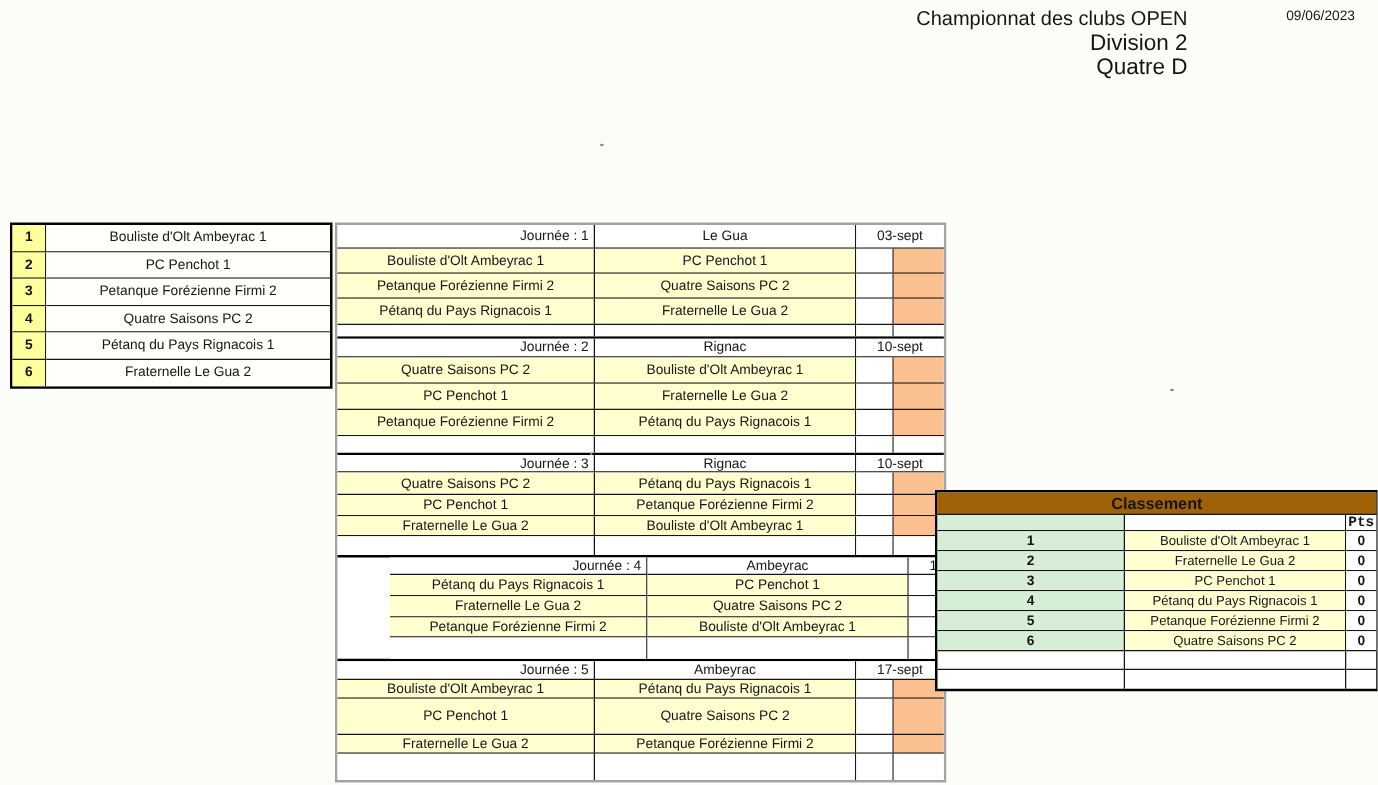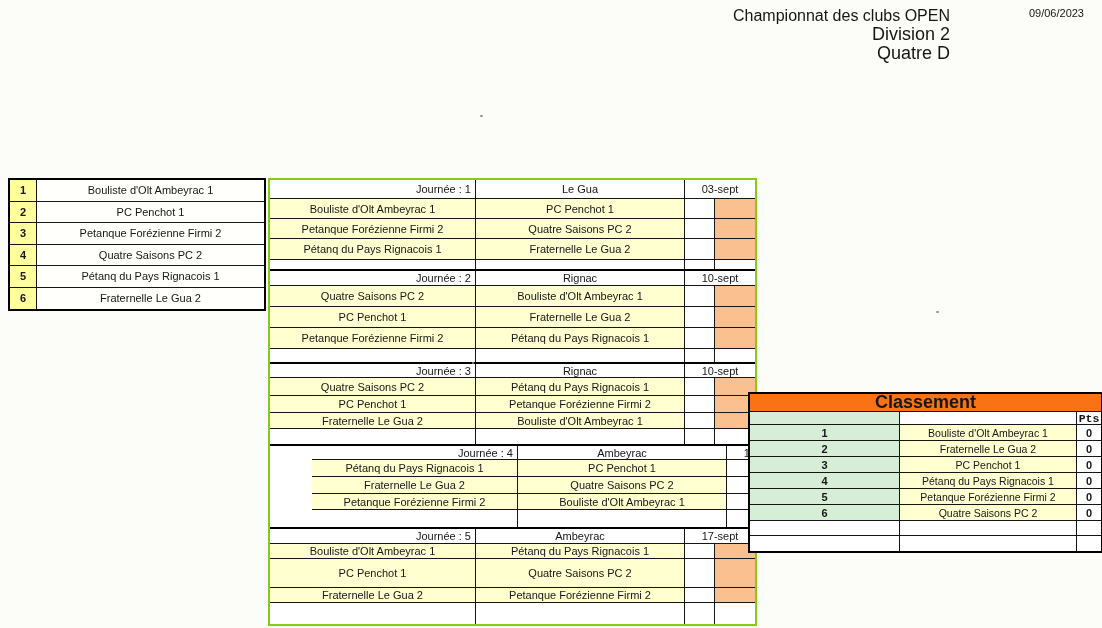--- a/index.html
+++ b/index.html
@@ -29,21 +29,21 @@
     position:absolute;left:8px;top:178px;
     display:grid;grid-template-columns:27px 227px;grid-auto-rows:21.5px;
     border:2px solid #000;background:#fff;
   }
   .num-cell{background:#ffff9c;font-weight:bold;}
   .name-cell{background:#fffffc;}
 
   
   .schedule-table{
     position:absolute;left:268px;top:178px;width:485px;
-    border:2px solid #84cc16;background:#fff;
+    border:2px solid #a3a3a3;background:#fff;
   }
   .jblock{display:grid;grid-template-columns:206px 209px 30px 40px;}
   .jblock + .jblock{border-top:2px solid #000;}
   .j1{grid-template-rows:19px 20px 20px 21px 9px;}
   .j2{grid-template-rows:15px 21px 21px 21px 13px;}
   .j3{grid-template-rows:14px 18px 17px 16px 15px;}
   .j4{grid-template-rows:14px 17px 17px 16px 17px;padding-left:42px;}
   .j5{grid-template-rows:15px 15px 29px 15px 21px;}
   .jlabel{justify-content:flex-end;padding-right:4px;background:#fff;}
   .venue{background:#fff;}
@@ -53,21 +53,21 @@
   .hl-cell{background:#fac090;}
   .empty-cell{background:#fff;}
 
   
   .classement-table{
     position:absolute;left:748px;top:392px;
     display:grid;grid-template-columns:150px 177px 24px;
     grid-template-rows:18px 13px repeat(6,16px) 15px 15px;
     border:2px solid #000;background:#fff;
   }
-  .cl-header{grid-column:1 / span 3;background:#f97316;font-weight:bold;font-size:18px;}
+  .cl-header{grid-column:1 / span 3;background:#a16207;font-weight:bold;font-size:13px;}
   .rank-cell{background:#d5eed5;font-weight:bold;}
   .cl-team{background:#ffffcf;font-size:10.5px;}
   .pts-cell{background:#fff;font-weight:bold;}
   .pts-head{background:#fff;font-weight:bold;font-size:11.5px;font-family:Liberation Mono, monospace;}
 
   
   .speck{position:absolute;background:#8a8a84;border-radius:50%;}
 </style>
 </head>
 <body>

